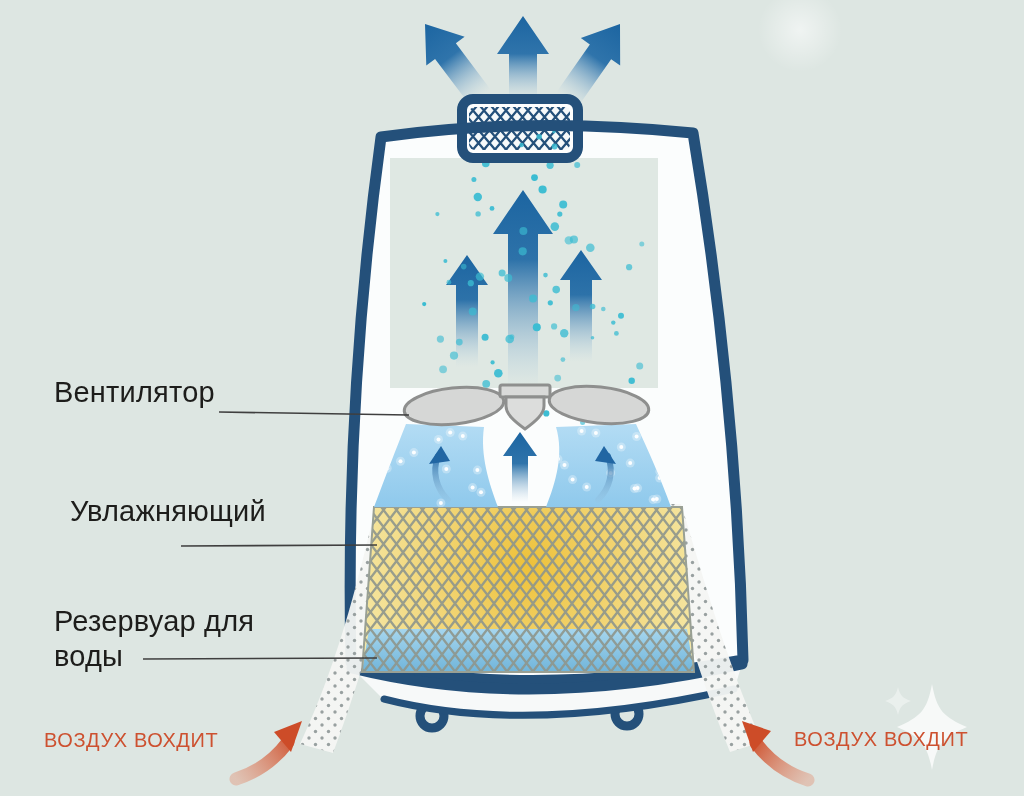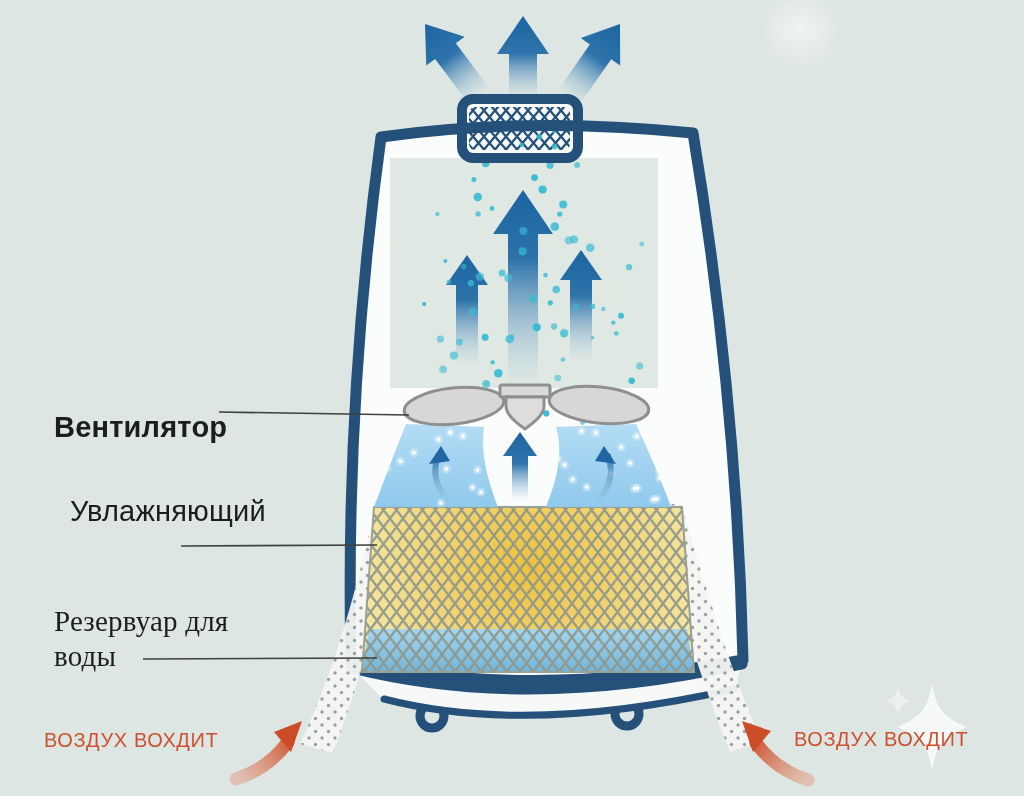--- a/index.html
+++ b/index.html
@@ -6,23 +6,23 @@
   .stage{
     position:relative;width:1024px;height:796px;overflow:hidden;
     background:var(--background,#dde6e2);
     font-family:"Liberation Sans",sans-serif;
   }
   svg{position:absolute;left:0;top:0;}
   .label{
     position:absolute;color:var(--label_text,#1d1d1b);
     font-size:29px;line-height:35px;letter-spacing:.2px;
   }
-  .label-fan{left:54px;top:410px;font-weight:bold;}
+  .label-fan{left:54px;top:375px;}
   .label-elem{left:70px;top:494px;}
-  .label-res{left:54px;top:604px;font-family:Liberation Serif, serif;}
+  .label-res{left:54px;top:604px;}
   .air{
     position:absolute;color:var(--air_in_red,#cd5130);
     font-weight:normal;font-size:20px;letter-spacing:.6px;
   }
   .air-left{left:44px;top:729px;}
   .air-right{left:794px;top:728px;}
 </style>
 </head>
 <body>
 

